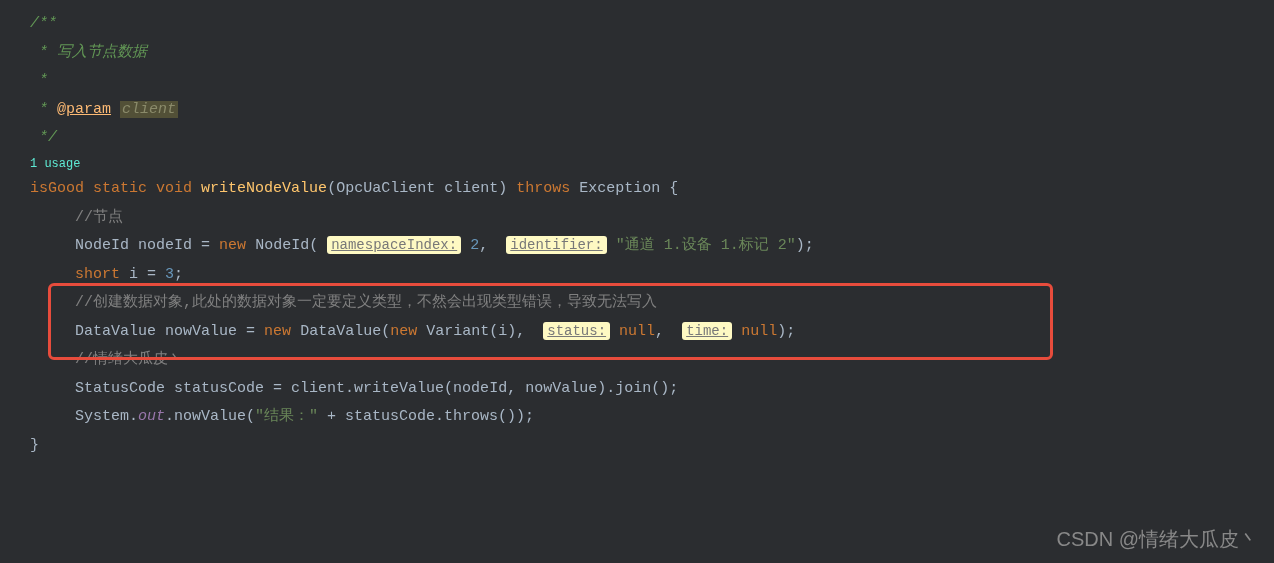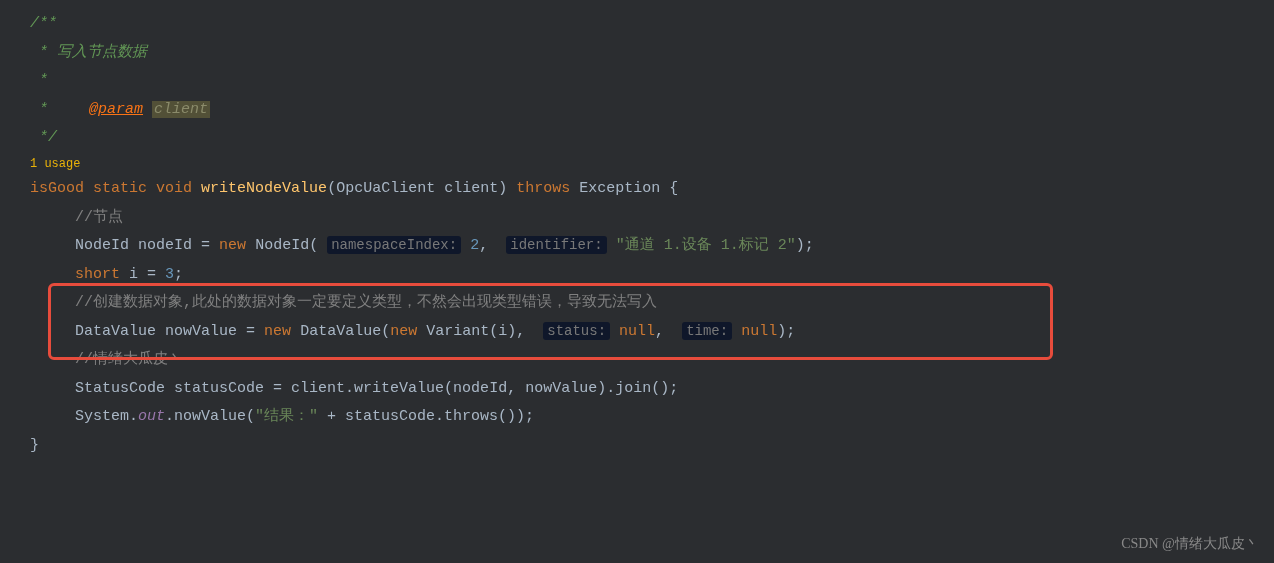--- a/index.html
+++ b/index.html
@@ -27,62 +27,61 @@
     }
     .comment-doc { color: #629755; font-style: italic; }
     .comment-line { color: #808080; text-align: right; }
     .keyword { color: #cc7832; }
     .class-name { color: #a9b7c6; }
     .method { color: #ffc66d; }
     .string { color: #6a8759; }
     .number { color: #6897bb; }
     .param-hint { 
       color: #787878; 
-      background-color: #0f172a;
+      background-color: #fef9c3;
       padding: 1px 4px;
       border-radius: 3px;
       font-style: normal;
       font-size: 14px;
+      text-decoration: underline;
     }
     .annotation { 
-      color: #f97316; 
-      font-style: italic;
+      color: #fdba74; 
       text-decoration: underline;
-      margin-left: 32px;
     }
     .annotation-param { 
       color: #8a8a6a; 
       font-style: italic;
       background-color: #525037;
       padding: 0 2px;
     }
     .usage-hint {
-      color: #eab308;
+      color: #5eead4;
       font-size: 12px;
       font-style: normal;
     }
     .red-box {
       position: absolute;
       border: 3px solid #e74c3c;
       border-radius: 6px;
       left: 48px;
       top: 273px;
       width: 1005px;
       height: 77px;
       pointer-events: none;
     }
     .indent2 { padding-left: 45px; }
     .static-field { color: #9876aa; font-style: italic; }
     .watermark {
       position: absolute;
       bottom: 5px;
       right: 15px;
       color: #888;
-      font-size: 14px;
-      font-family: Liberation Serif, serif;
+      font-size: 20px;
+      font-family: Liberation Sans, sans-serif;
       font-style: normal;
     }
   </style>
 </head>
 <body>
 
 <div class="code-container">
   <div class="line"><span class="comment-doc">/**</span></div>
   <div class="line"><span class="comment-doc"> * </span><span class="comment-doc">写入节点数据</span></div>
   <div class="line"><span class="comment-doc"> *</span></div>

